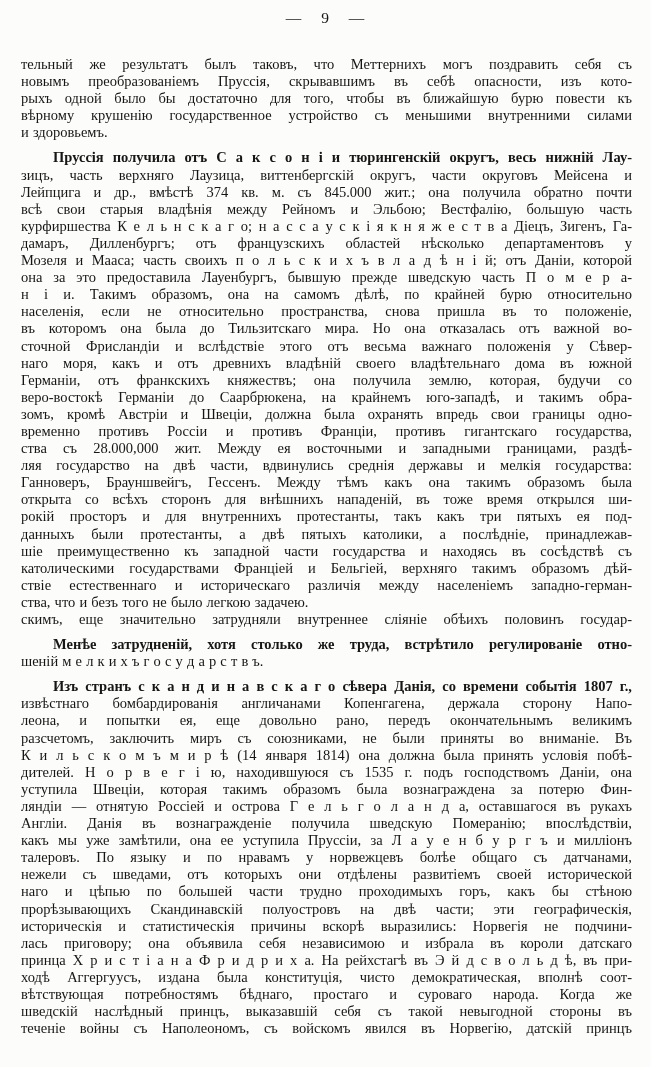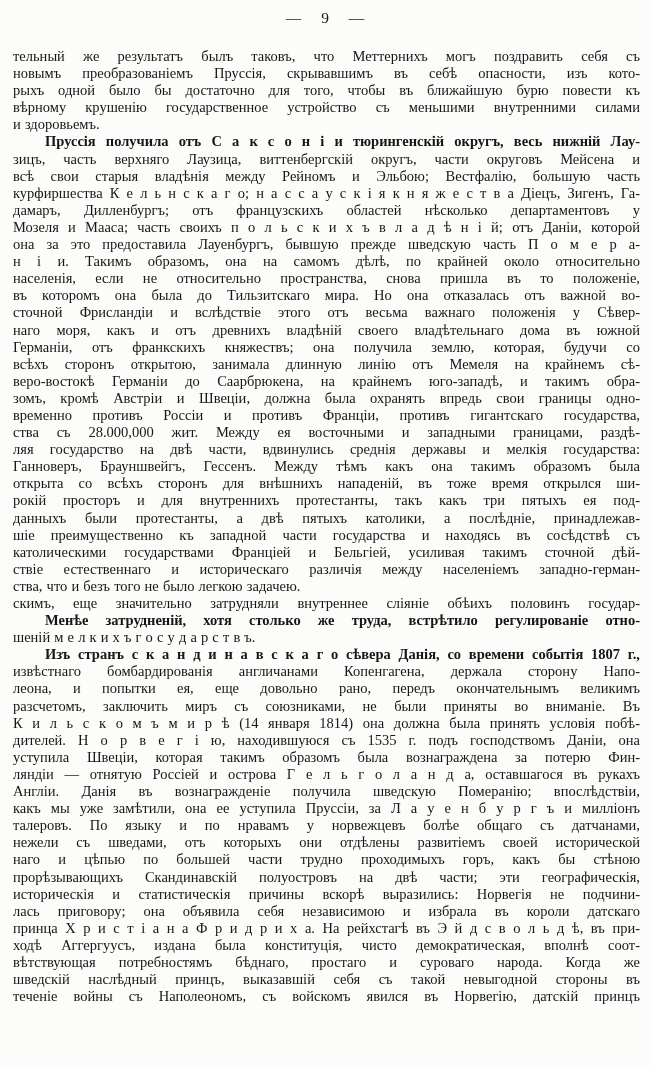--- a/index.html
+++ b/index.html
@@ -30,21 +30,21 @@
   }
   .text-block {
     position: absolute;
     top: 48px;
     left: 13px;
     width: 627px;
     font-size: 14.5px;
     line-height: 17.1px;
   }
   .paragraph {
-    margin: 0;
+    margin: 8px;
     padding: 0;
   }
   .line {
     height: 17.1px;
     overflow: hidden;
     text-align: justify;
     text-align-last: justify;
     white-space: normal;
     word-spacing: 0.5px;
   }
@@ -67,43 +67,43 @@
       <div class="paragraph">
         <div class="line">тельный же результатъ былъ таковъ, что Меттернихъ могъ поздравить себя съ</div>
         <div class="line">новымъ преобразованіемъ Пруссія, скрывавшимъ въ себѣ опасности, изъ кото-</div>
         <div class="line">рыхъ одной было бы достаточно для того, чтобы въ ближайшую бурю повести къ</div>
         <div class="line">вѣрному крушенію государственное устройство съ меньшими внутренними силами</div>
         <div class="line short">и здоровьемъ.</div>
       </div>
       <div class="paragraph">
         <div class="line first-indent">Пруссія получила отъ С а к с о н і и тюрингенскій округъ, весь нижній Лау-</div>
         <div class="line">зицъ, часть верхняго Лаузица, виттенбергскій округъ, части округовъ Мейсена и</div>
+        <div class="line">Лейпцига и др., вмѣстѣ 374 кв. м. съ 845.000 жит.; она получила обратно почти</div>
         <div class="line">всѣ свои старыя владѣнія между Рейномъ и Эльбою; Вестфалію, большую часть</div>
         <div class="line">курфиршества К е л ь н с к а г о; н а с с а у с к і я к н я ж е с т в а Діецъ, Зигенъ, Га-</div>
         <div class="line">дамаръ, Дилленбургъ; отъ французскихъ областей нѣсколько департаментовъ у</div>
         <div class="line">Мозеля и Мааса; часть своихъ п о л ь с к и х ъ в л а д ѣ н і й; отъ Даніи, которой</div>
         <div class="line">она за это предоставила Лауенбургъ, бывшую прежде шведскую часть П о м е р а-</div>
-        <div class="line">н і и. Такимъ образомъ, она на самомъ дѣлѣ, по крайней около относительно</div>
+        <div class="line">н і и. Такимъ образомъ, она на самомъ дѣлѣ, по крайней бурю относительно</div>
         <div class="line">населенія, если не относительно пространства, снова пришла въ то положеніе,</div>
         <div class="line">въ которомъ она была до Тильзитскаго мира. Но она отказалась отъ важной во-</div>
         <div class="line">сточной Фрисландіи и вслѣдствіе этого отъ весьма важнаго положенія у Сѣвер-</div>
         <div class="line">наго моря, какъ и отъ древнихъ владѣній своего владѣтельнаго дома въ южной</div>
         <div class="line">Германіи, отъ франкскихъ княжествъ; она получила землю, которая, будучи со</div>
-        <div class="line">всѣхъ сторонъ открытою, занимала длинную линію отъ Мемеля на крайнемъ сѣ-</div>
         <div class="line">веро-востокѣ Германіи до Саарбрюкена, на крайнемъ юго-западѣ, и такимъ обра-</div>
         <div class="line">зомъ, кромѣ Австріи и Швеціи, должна была охранять впредь свои границы одно-</div>
         <div class="line">временно противъ Россіи и противъ Франціи, противъ гигантскаго государства,</div>
         <div class="line">ства съ 28.000,000 жит. Между ея восточными и западными границами, раздѣ-</div>
         <div class="line">ляя государство на двѣ части, вдвинулись среднія державы и мелкія государства:</div>
         <div class="line">Ганноверъ, Брауншвейгъ, Гессенъ. Между тѣмъ какъ она такимъ образомъ была</div>
         <div class="line">открыта со всѣхъ сторонъ для внѣшнихъ нападеній, въ тоже время открылся ши-</div>
         <div class="line">рокій просторъ и для внутреннихъ протестанты, такъ какъ три пятыхъ ея под-</div>
         <div class="line">данныхъ были протестанты, а двѣ пятыхъ католики, а послѣдніе, принадлежав-</div>
         <div class="line">шіе преимущественно къ западной части государства и находясь въ сосѣдствѣ съ</div>
-        <div class="line">католическими государствами Франціей и Бельгіей, усиливая такимъ сточной дѣй-</div>
+        <div class="line">католическими государствами Франціей и Бельгіей, верхняго такимъ образомъ дѣй-</div>
         <div class="line">ствіе естественнаго и историческаго различія между населеніемъ западно-герман-</div>
         <div class="line short">ства, что и безъ того не было легкою задачею.</div>
         <div class="line">скимъ, еще значительно затрудняли внутреннее сліяніе обѣихъ половинъ государ-</div>
       </div>
       <div class="paragraph">
         <div class="line first-indent">Менѣе затрудненій, хотя столько же труда, встрѣтило регулированіе отно-</div>
         <div class="line short">шеній м е л к и х ъ г о с у д а р с т в ъ.</div>
       </div>
       <div class="paragraph">
         <div class="line first-indent">Изъ странъ с к а н д и н а в с к а г о сѣвера Данія, со времени событія 1807 г.,</div>

